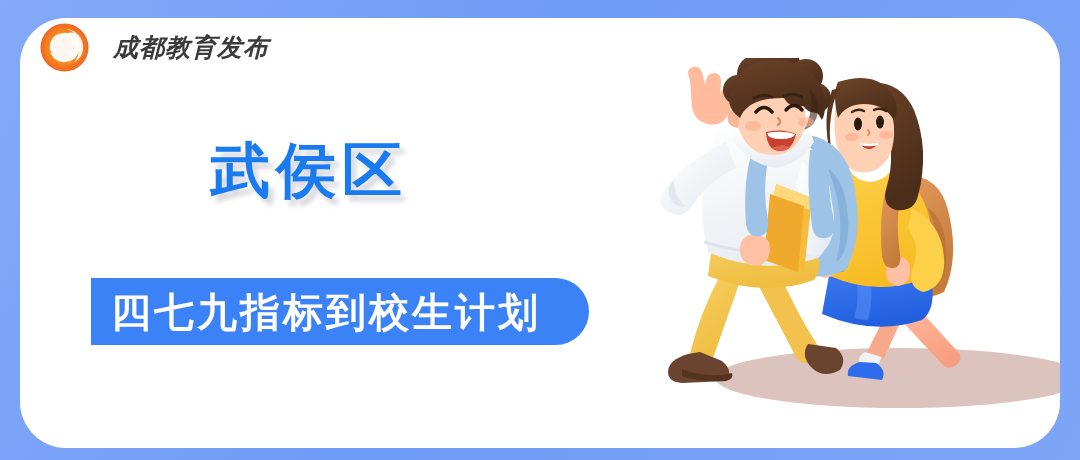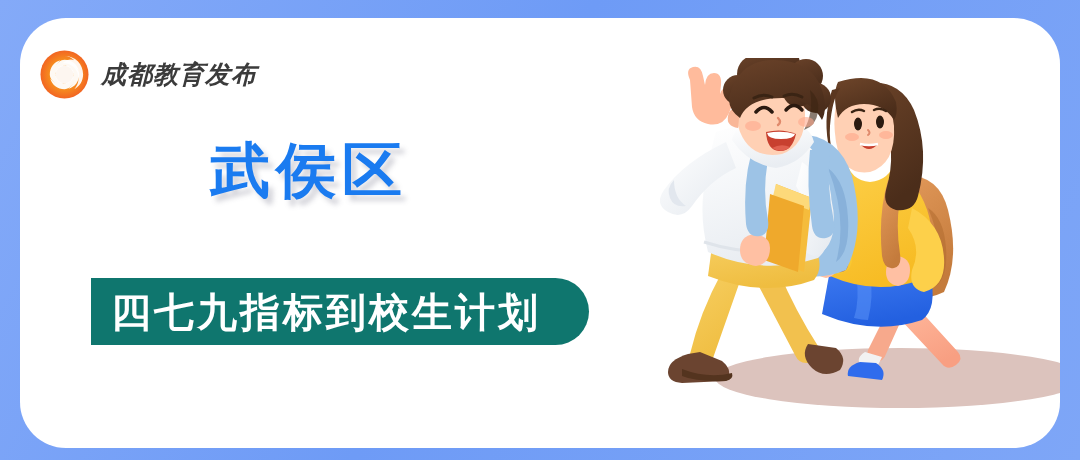--- a/index.html
+++ b/index.html
@@ -18,22 +18,22 @@
     position: absolute;
     left: 20px; top: 18px;
     width: 1040px; height: 430px;
     background: #ffffff;
     border-radius: 46px;
     overflow: hidden;
   }
   
   #logo-row {
     position: absolute;
-    left: 20px; top: 32px;
-    display: flex; align-items: center; gap: 12px;
+    left: 20px; top: 5px;
+    display: flex; align-items: center; gap: 24px;
   }
   #logo-mark {
     width: 49px; height: 49px;
     position: relative; flex: 0 0 auto;
   }
   #logo-mark svg { display: block; }
   #logo-text {
     font-size: 25px;
     font-weight: bold;
     font-style: italic;
@@ -53,21 +53,21 @@
     white-space: nowrap;
     text-shadow: 5px 6px 5px rgba(120,120,140,0.30);
   }
   
   #subtitle-pill {
     position: absolute;
     left: 71px; top: 260px;
     height: 67px;
     padding: 0 48px 0 20px;
     display: flex; align-items: center;
-    background: #0f766e;
+    background: #3b82f6;
     border-radius: 0 34px 34px 0;
     white-space: nowrap;
   }
   #subtitle-text {
     font-size: 40px;
     font-weight: bold;
     color: #ffffff;
     letter-spacing: 3px;
     line-height: 1;
   }

